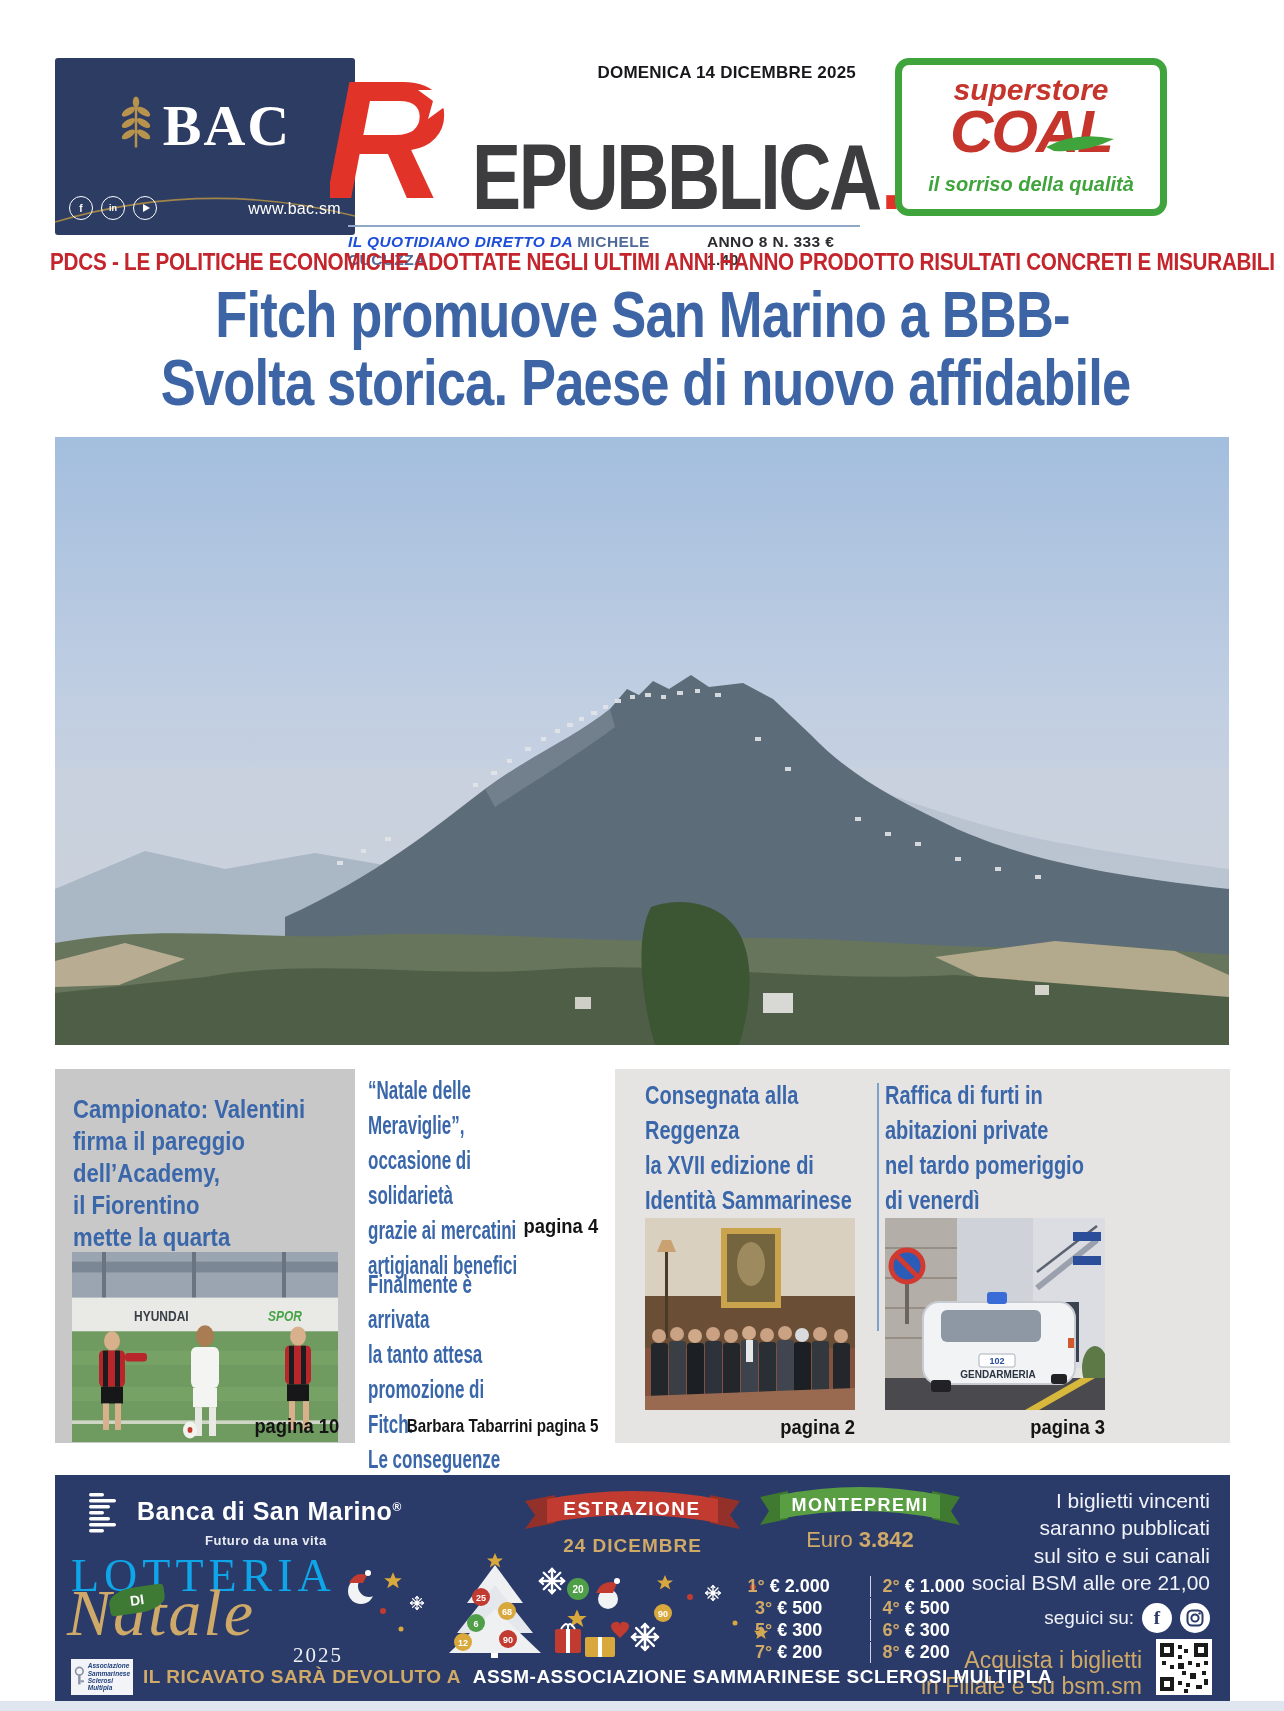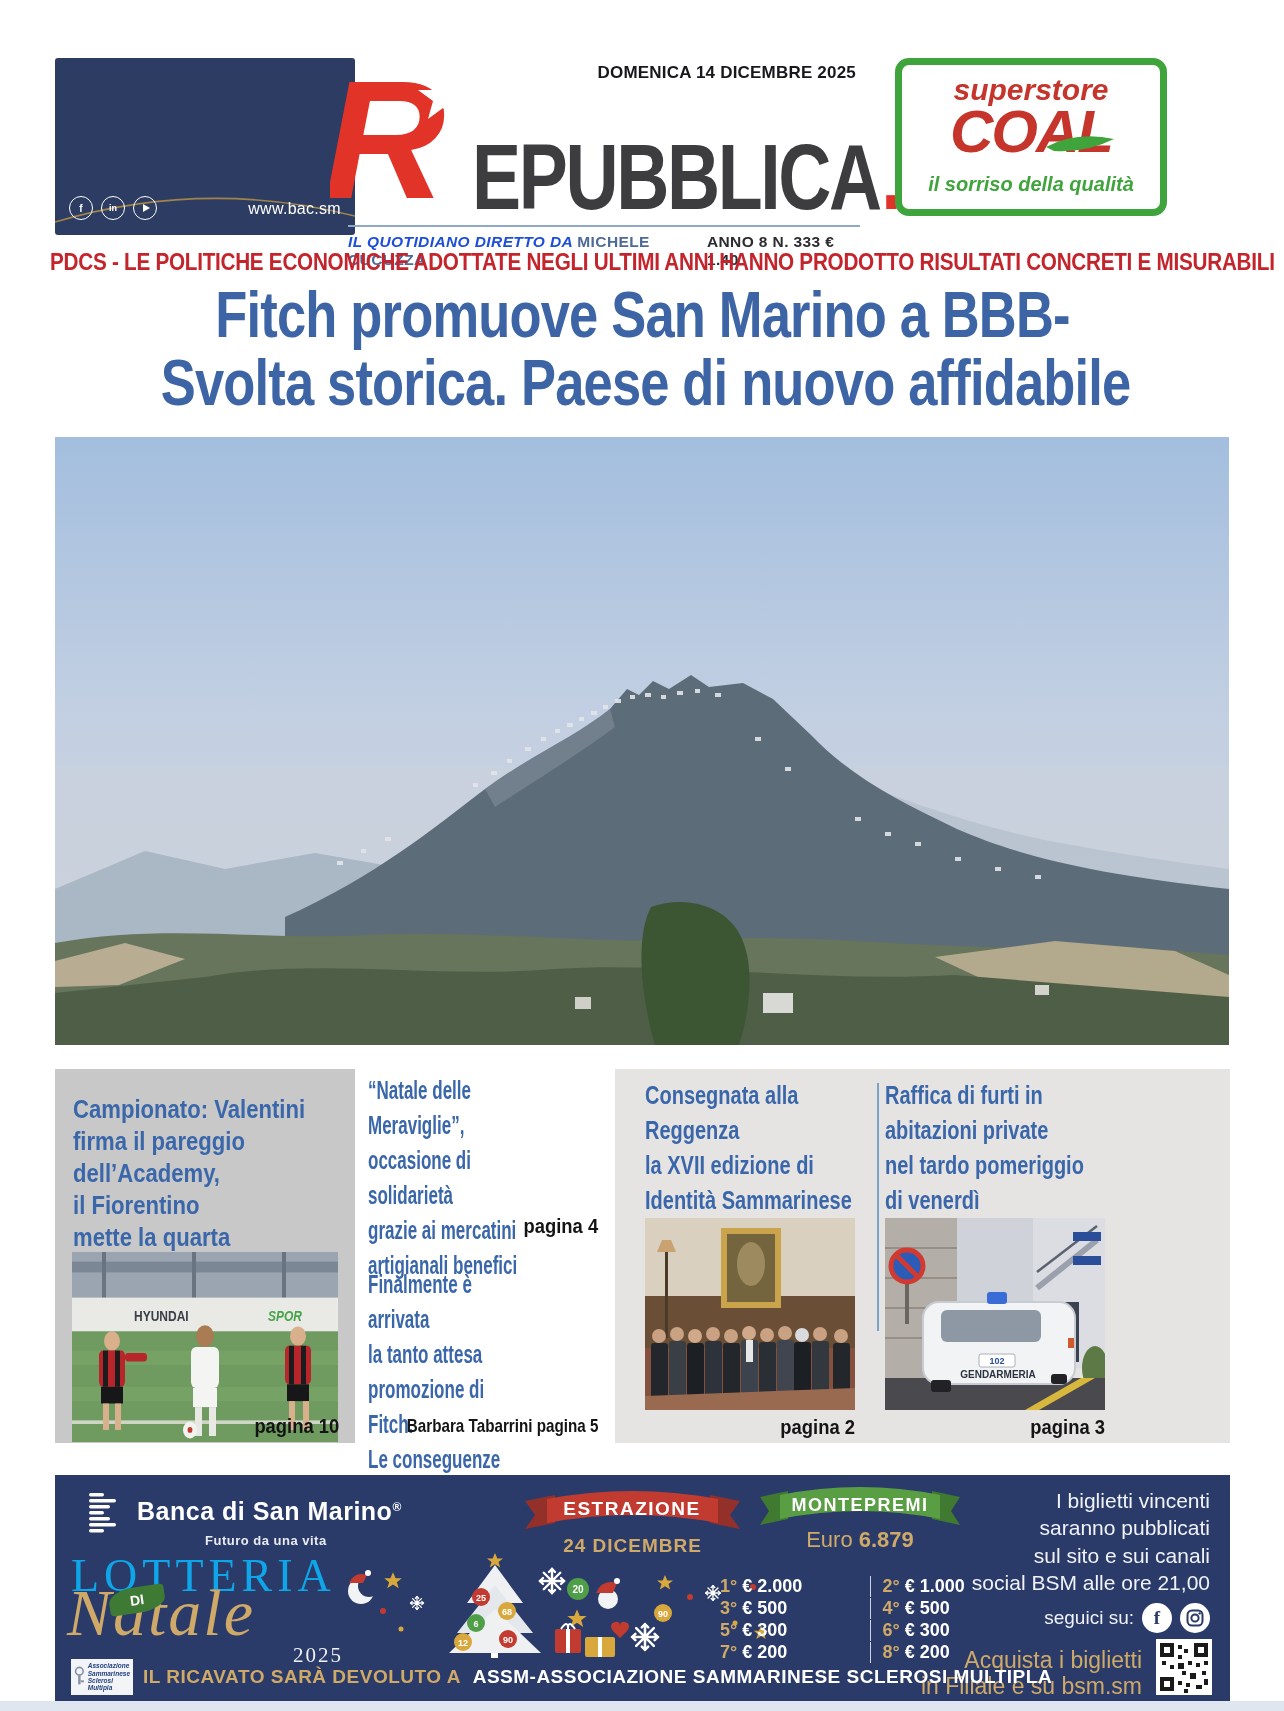--- a/index.html
+++ b/index.html
@@ -89,21 +89,21 @@
   .lot-year{position:absolute;left:238px;top:168px;font-family:"Liberation Serif",serif;font-size:21px;color:#eef0f6;letter-spacing:2px;text-align:right;}
   .ribbon{position:absolute;width:215px;height:44px;}
   .ribbon-red{left:470px;top:14px;}
   .ribbon-green{left:705px;top:10px;width:200px;}
   .rib-date{position:absolute;left:470px;top:60px;width:215px;text-align:center;color:#cfa968;font-weight:800;font-size:19px;letter-spacing:1px;}
   .euro-line{position:absolute;left:705px;top:52px;width:200px;text-align:center;color:#cfa968;font-size:22px;}
   .euro-line b{font-weight:800;}
   .scene{position:absolute;left:290px;top:78px;width:430px;height:105px;}
   .prizes{position:absolute;left:665px;top:100px;width:300px;}
   .prow{display:flex;height:22px;align-items:center;font-size:18px;font-weight:800;}
-  .pcell-l{flex:1;text-align:left;padding-right:12px;}
+  .pcell-l{flex:1;text-align:center;padding-right:12px;}
   .pcell-r{flex:1;text-align:left;padding-left:12px;border-left:1.5px solid #cfd4e4;}
   .pord{color:#cfa968;}
   .pval{color:#fff;margin-left:5px;}
   .bn-info{position:absolute;right:20px;top:12px;width:350px;text-align:right;color:#f0f2f8;font-size:21px;line-height:1.3;white-space:pre-line;}
   .bn-follow{position:absolute;right:20px;top:128px;display:flex;align-items:center;gap:8px;}
   .bn-follow .lbl{color:#f0f2f8;font-size:19px;}
   .bn-ic{width:30px;height:30px;background:#fff;border-radius:50%;display:flex;align-items:center;justify-content:center;}
   .bn-ic .fglyph{color:#2b3b69;font-weight:800;font-size:19px;font-family:"Liberation Serif",serif;}
   .bn-buy{position:absolute;right:88px;top:172px;text-align:right;color:#cfa968;font-size:23px;line-height:1.15;white-space:pre-line;}
   .bn-qr{position:absolute;right:18px;top:164px;width:56px;height:56px;background:#fff;}
@@ -114,20 +114,35 @@
   .charity .pre{color:#cfa968;font-weight:600;}
   .charity .nm{color:#fff;font-weight:800;margin-left:6px;}
   .bottom-strip{left:0;top:1701px;width:1284px;height:10px;background:#dfe6f0;}
 </style>
 </head>
 <body>
 
 <div class="page">
 
   <div class="abs bac-ad">
+    <div class="bac-row">
+      <span>
+        <svg width="34" height="56" viewBox="0 0 36 58">
+          <path d="M18,6 V54" stroke="#b8934e" stroke-width="2.6" fill="none"></path>
+          <ellipse cx="18" cy="6" rx="3.4" ry="6" fill="#b8934e"></ellipse>
+          <ellipse cx="10" cy="16" rx="8" ry="3.6" fill="#b8934e" transform="rotate(-32 10 16)"></ellipse>
+          <ellipse cx="26" cy="16" rx="8" ry="3.6" fill="#b8934e" transform="rotate(32 26 16)"></ellipse>
+          <ellipse cx="10" cy="28" rx="8" ry="3.6" fill="#b8934e" transform="rotate(-32 10 28)"></ellipse>
+          <ellipse cx="26" cy="28" rx="8" ry="3.6" fill="#b8934e" transform="rotate(32 26 28)"></ellipse>
+          <ellipse cx="10" cy="40" rx="8" ry="3.6" fill="#b8934e" transform="rotate(-32 10 40)"></ellipse>
+          <ellipse cx="26" cy="40" rx="8" ry="3.6" fill="#b8934e" transform="rotate(32 26 40)"></ellipse>
+        </svg>
+      </span>
+      <span class="bac-brand">BAC</span>
+    </div>
     <svg class="bac-curve" viewBox="0 0 300 60" preserveAspectRatio="none">
       <path d="M0,46 Q150,2 300,40" stroke="#a08449" stroke-width="1.6" fill="none"></path>
     </svg>
     <div class="bac-social">
       <span class="circ">
           <span>f</span>
         </span>
       <span class="circ" style="font-size:9px;">
           <span>in</span>
         </span>
@@ -476,21 +491,21 @@
       <circle cx="408" cy="34" r="3" fill="#c23b31"></circle>
       <use href="#star5" fill="#d9a83c" transform="translate(416,80) scale(.9)"></use>
     </svg>
 
     <svg class="ribbon ribbon-green" viewBox="0 0 200 44">
       <polygon points="0,12 28,6 28,34 0,40 9,26" fill="#3f7a30"></polygon>
       <polygon points="200,12 172,6 172,34 200,40 191,26" fill="#3f7a30"></polygon>
       <path d="M20,10 Q100,-6 180,10 L180,34 Q100,18 20,34 Z" fill="#5a9e44"></path>
       <text x="100" y="26" text-anchor="middle" font-size="18" font-weight="800" fill="#fff" font-family="Liberation Sans, sans-serif" letter-spacing="1.5">MONTEPREMI</text>
     </svg>
-    <div class="euro-line"><span>Euro </span><b>6.879</b></div>
+    <div class="euro-line"><span>Euro </span><b>3.842</b></div>
 
     <div class="prizes">
       <div class="prow">
         <span class="pcell-l"><span class="pord">1°</span><span class="pval">€ 2.000</span></span>
         <span class="pcell-r"><span class="pord">2°</span><span class="pval">€ 1.000</span></span>
       </div>
       <div class="prow">
         <span class="pcell-l"><span class="pord">3°</span><span class="pval">€ 500</span></span>
         <span class="pcell-r"><span class="pord">4°</span><span class="pval">€ 500</span></span>
       </div>

